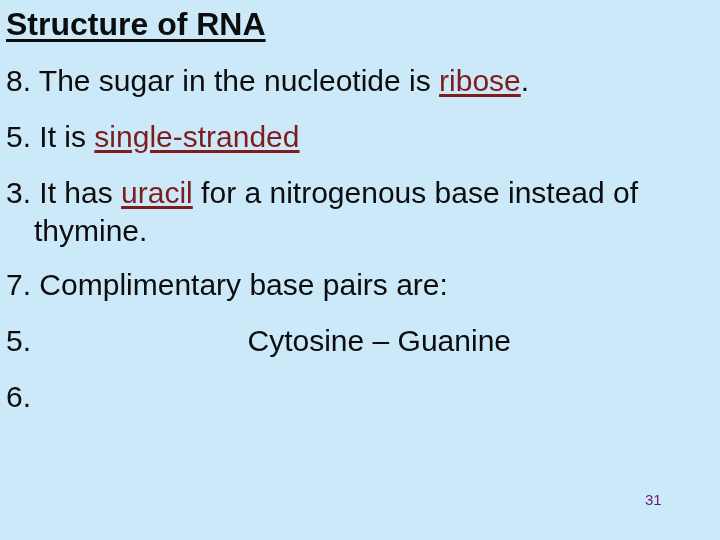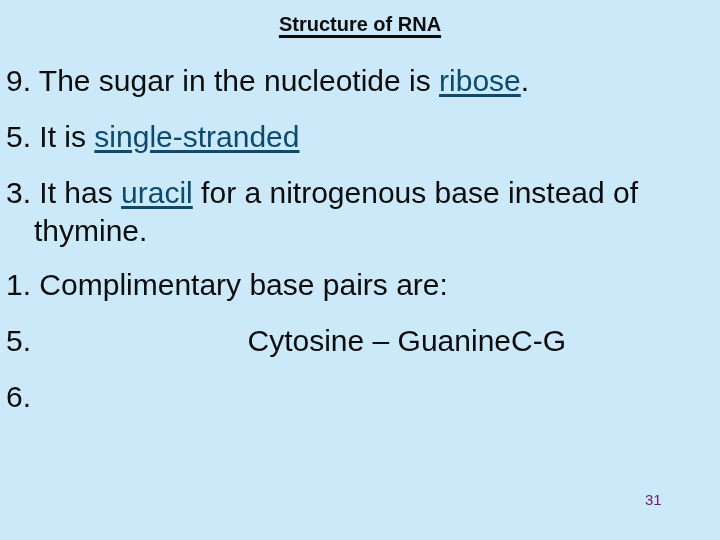--- a/index.html
+++ b/index.html
@@ -9,38 +9,37 @@
     height: 540px;
     background: #cce9fa;
     font-family: "Liberation Sans", "DejaVu Sans", sans-serif;
     color: #0d0d0d;
     overflow: hidden;
     box-sizing: border-box;
     padding: 0 6px;
   }
   .title {
     margin: 4px 0 18px 0;
-    font-size: 20px;
+    font-size: 32px;
     line-height: 40px;
     font-weight: bold;
-    text-align: center;
   }
   .title .title-text {
     text-decoration: underline;
     text-decoration-thickness: 3px;
     text-underline-offset: 4px;
   }
   .bullet {
     margin: 0 0 18px 0;
     font-size: 30px;
     line-height: 38px;
   }
   .bullet.extra-gap { margin-bottom: 16px; }
   .hl {
-    color: #0c4a6e;
+    color: #7f1d1d;
     text-decoration: underline;
     text-decoration-thickness: 3px;
     text-underline-offset: 3px;
   }
   .wrap-indent { padding-left: 28px; }
   .pair-row {
     display: grid;
     grid-template-columns: 144px 361px auto;
     align-items: baseline;
   }
@@ -54,32 +53,31 @@
     color: #701a75;
   }
 </style>
 </head>
 <body>
 
 <div class="slide">
 
   <h1 class="title"><span class="title-text">Structure of RNA</span></h1>
 
-  <p class="bullet"><span>9. The sugar in the nucleotide is </span><span class="hl">ribose</span><span>.</span></p>
+  <p class="bullet"><span>8. The sugar in the nucleotide is </span><span class="hl">ribose</span><span>.</span></p>
 
   <p class="bullet"><span>5. It is </span><span class="hl">single-stranded</span><span></span></p>
 
   <p class="bullet extra-gap"><span>3. It has </span><span class="hl">uracil</span><span> for a nitrogenous base instead of</span><br><span class="wrap-indent">thymine.</span></p>
 
-  <p class="bullet"><span>1. Complimentary base pairs are:</span></p>
+  <p class="bullet"><span>7. Complimentary base pairs are:</span></p>
 
   <p class="bullet pair-row">
       <span>5.</span>
       <span class="pre-space">Cytosine – Guanine</span>
-      <span>C-G</span>
     </p>
 
   <p class="bullet pair-row">
       <span>6.</span>
     </p>
 
   <span class="page-number">31</span>
 
 </div>
 

